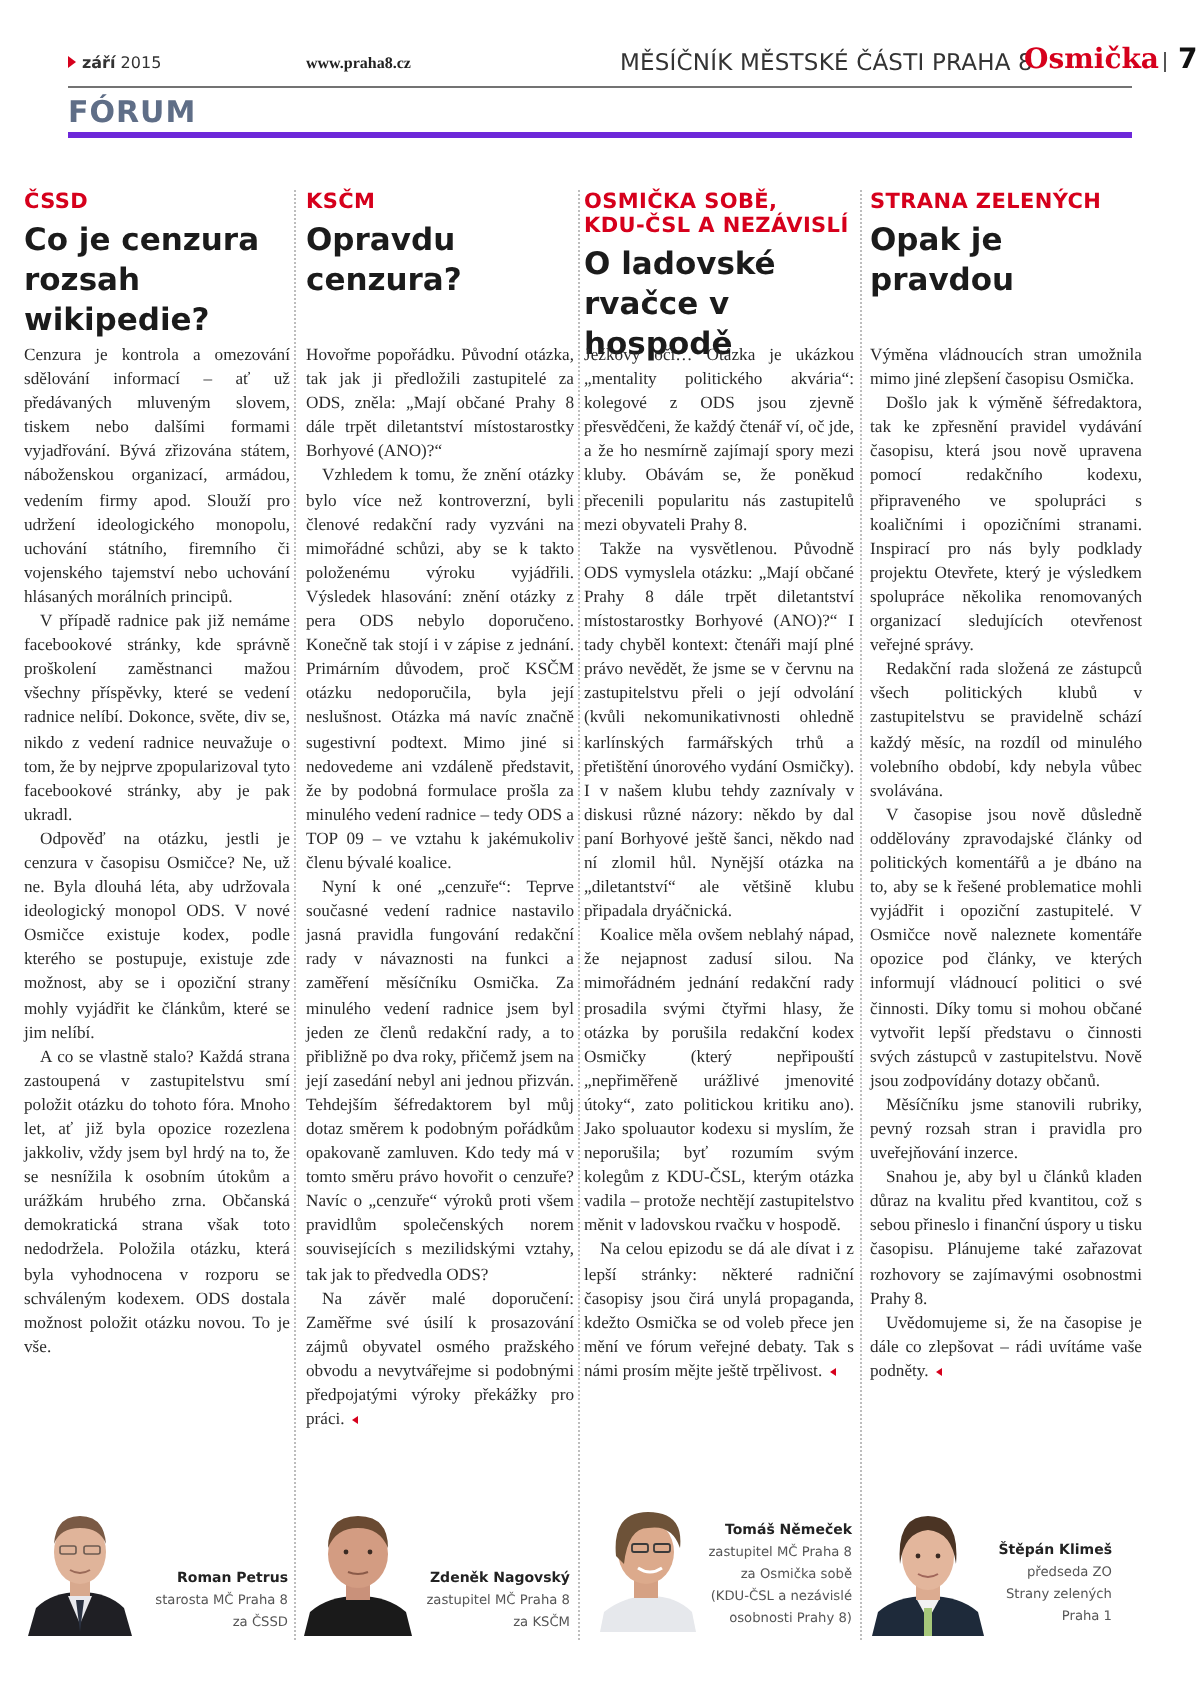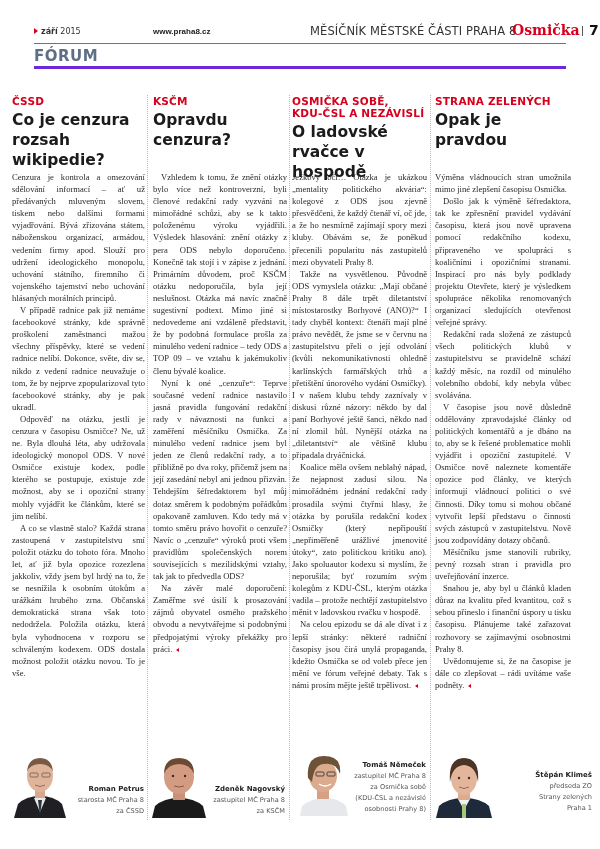--- a/index.html
+++ b/index.html
@@ -3,21 +3,21 @@
   <meta charset="utf-8">
   <style>
     * { box-sizing: border-box; margin: 0; padding: 0; }
     html, body { width: 600px; height: 849px; background: #ffffff; overflow: hidden; }
     body { position: relative; font-family: "Liberation Serif", serif; color: #222; }
 
     .header { position: absolute; left: 34px; top: 24px; width: 532px; height: 20px; border-bottom: 1px solid #737373; }
     .hdr-left { position: absolute; left: 0; top: 3px; font-family: "DejaVu Sans", sans-serif; font-size: 8px; color: #333; }
     .hdr-left .marker { display: inline-block; width: 0; height: 0; border-top: 3px solid transparent; border-bottom: 3px solid transparent; border-left: 4px solid #d6001c; margin-right: 3px; vertical-align: 0; }
     .hdr-left .month { font-weight: bold; }
-    .hdr-url { position: absolute; left: 119px; top: 3px; font-family: Liberation Sans, sans-serif; font-size: 8px; font-weight: bold; color: #222; }
+    .hdr-url { position: absolute; left: 119px; top: 3px; font-family: Liberation Serif, serif; font-size: 8px; font-weight: bold; color: #222; }
     .hdr-mag { position: absolute; left: 276px; top: 0px; font-family: "DejaVu Sans", sans-serif; font-size: 11.5px; color: #333; letter-spacing: 0.1px; white-space: nowrap; }
     .hdr-brand { position: absolute; left: 478px; top: -2px; font-family: "DejaVu Serif", serif; font-weight: bold; font-size: 14px; color: #d6001c; }
     .hdr-sep { position: absolute; left: 548px; top: 2px; width: 1px; height: 10px; background: #555; }
     .hdr-page { position: absolute; left: 555px; top: -2px; font-family: "DejaVu Sans", sans-serif; font-weight: bold; font-size: 14px; color: #111; }
 
     .section { position: absolute; left: 34px; top: 47px; width: 532px; height: 22px; border-bottom: 3px solid #6d28d9; }
     .section-title { font-family: "DejaVu Sans", sans-serif; font-weight: bold; font-size: 15px; color: #5f6e87; letter-spacing: 0.5px; }
 
     .col { position: absolute; top: 95px; }
     .col.c1 { left: 12px; width: 133px; }
@@ -88,20 +88,21 @@
 </div>
 
 <div class="body-text bt1">
   <p class="first">Cenzura je kontrola a omezování sdělování informací – ať už předávaných mluveným slovem, tiskem nebo dalšími formami vyjadřování. Bývá zřizována státem, náboženskou organizací, armádou, vedením firmy apod. Slouží pro udržení ideologického monopolu, uchování státního, firemního či vojenského tajemství nebo uchování hlásaných morálních principů.</p>
   <p>V případě radnice pak již nemáme facebookové stránky, kde správně proškolení zaměstnanci mažou všechny příspěvky, které se vedení radnice nelíbí. Dokonce, světe, div se, nikdo z vedení radnice neuvažuje o tom, že by nejprve zpopularizoval tyto facebookové stránky, aby je pak ukradl.</p>
   <p>Odpověď na otázku, jestli je cenzura v časopisu Osmičce? Ne, už ne. Byla dlouhá léta, aby udržovala ideologický monopol ODS. V nové Osmičce existuje kodex, podle kterého se postupuje, existuje zde možnost, aby se i opoziční strany mohly vyjádřit ke článkům, které se jim nelíbí.</p>
   <p>A co se vlastně stalo? Každá strana zastoupená v zastupitelstvu smí položit otázku do tohoto fóra. Mnoho let, ať již byla opozice rozezlena jakkoliv, vždy jsem byl hrdý na to, že se nesnížila k osobním útokům a urážkám hrubého zrna. Občanská demokratická strana však toto nedodržela. Položila otázku, která byla vyhodnocena v rozporu se schváleným kodexem. ODS dostala možnost položit otázku novou. To je vše.</p>
 </div>
 
 <div class="body-text bt2">
+  <p class="first">Hovořme popořádku. Původní otázka, tak jak ji předložili zastupitelé za ODS, zněla: „Mají občané Prahy 8 dále trpět diletantství místostarostky Borhyové (ANO)?“</p>
   <p>Vzhledem k tomu, že znění otázky bylo více než kontroverzní, byli členové redakční rady vyzváni na mimořádné schůzi, aby se k takto položenému výroku vyjádřili. Výsledek hlasování: znění otázky z pera ODS nebylo doporučeno. Konečně tak stojí i v zápise z jednání. Primárním důvodem, proč KSČM otázku nedoporučila, byla její neslušnost. Otázka má navíc značně sugestivní podtext. Mimo jiné si nedovedeme ani vzdáleně představit, že by podobná formulace prošla za minulého vedení radnice – tedy ODS a TOP 09 – ve vztahu k jakémukoliv členu bývalé koalice.</p>
   <p>Nyní k oné „cenzuře“: Teprve současné vedení radnice nastavilo jasná pravidla fungování redakční rady v návaznosti na funkci a zaměření měsíčníku Osmička. Za minulého vedení radnice jsem byl jeden ze členů redakční rady, a to přibližně po dva roky, přičemž jsem na její zasedání nebyl ani jednou přizván. Tehdejším šéfredaktorem byl můj dotaz směrem k podobným pořádkům opakovaně zamluven. Kdo tedy má v tomto směru právo hovořit o cenzuře? Navíc o „cenzuře“ výroků proti všem pravidlům společenských norem souvisejících s mezilidskými vztahy, tak jak to předvedla ODS?</p>
   <p><span>Na závěr malé doporučení: Zaměřme své úsilí k prosazování zájmů obyvatel osmého pražského obvodu a nevytvářejme si podobnými předpojatými výroky překážky pro práci.</span><span class="end-mark"></span></p>
 </div>
 
 <div class="body-text bt3">
   <p class="first">Ježkovy oči… Otázka je ukázkou „mentality politického akvária“: kolegové z ODS jsou zjevně přesvědčeni, že každý čtenář ví, oč jde, a že ho nesmírně zajímají spory mezi kluby. Obávám se, že poněkud přecenili popularitu nás zastupitelů mezi obyvateli Prahy 8.</p>
   <p>Takže na vysvětlenou. Původně ODS vymyslela otázku: „Mají občané Prahy 8 dále trpět diletantství místostarostky Borhyové (ANO)?“ I tady chyběl kontext: čtenáři mají plné právo nevědět, že jsme se v červnu na zastupitelstvu přeli o její odvolání (kvůli nekomunikativnosti ohledně karlínských farmářských trhů a přetištění únorového vydání Osmičky). I v našem klubu tehdy zaznívaly v diskusi různé názory: někdo by dal paní Borhyové ještě šanci, někdo nad ní zlomil hůl. Nynější otázka na „diletantství“ ale většině klubu připadala dryáčnická.</p>
   <p>Koalice měla ovšem neblahý nápad, že nejapnost zadusí silou. Na mimořádném jednání redakční rady prosadila svými čtyřmi hlasy, že otázka by porušila redakční kodex Osmičky (který nepřipouští „nepřiměřeně urážlivé jmenovité útoky“, zato politickou kritiku ano). Jako spoluautor kodexu si myslím, že neporušila; byť rozumím svým kolegům z KDU-ČSL, kterým otázka vadila – protože nechtějí zastupitelstvo měnit v ladovskou rvačku v hospodě.</p>
   <p><span>Na celou epizodu se dá ale dívat i z lepší stránky: některé radniční časopisy jsou čirá unylá propaganda, kdežto Osmička se od voleb přece jen mění ve fórum veřejné debaty. Tak s námi prosím mějte ještě trpělivost.</span><span class="end-mark"></span></p>
@@ -182,18 +183,18 @@
     <path d="M22 47 L28 58 L34 47 Z" fill="#f2f2f2"></path>
     <rect x="26" y="52" width="4" height="14" fill="#a6c77a"></rect>
     <rect x="22" y="38" width="12" height="10" fill="#dcab90"></rect>
     <ellipse cx="28" cy="26" rx="13" ry="17" fill="#e3b69c"></ellipse>
     <path d="M14 30 Q12 6 28 6 Q44 6 42 30 Q40 14 28 13 Q16 14 14 30 Z" fill="#4b3424"></path>
     <circle cx="23" cy="26" r="1.2" fill="#3a2a22"></circle>
     <circle cx="33" cy="26" r="1.2" fill="#3a2a22"></circle>
     <path d="M23 35 Q28 38 33 35" stroke="#a0665a" stroke-width="1" fill="none"></path>
   </svg>
 </div>
-<div class="a-info" style="left:520px; top:770px; width:72px;">
+<div class="a-info" style="left:484px; top:770px; width:72px;">
   <div class="a-name">Štěpán Klimeš</div>
   <div>předseda ZO</div>
   <div>Strany zelených</div>
   <div>Praha 1</div>
 </div>
 
 </body></html>

